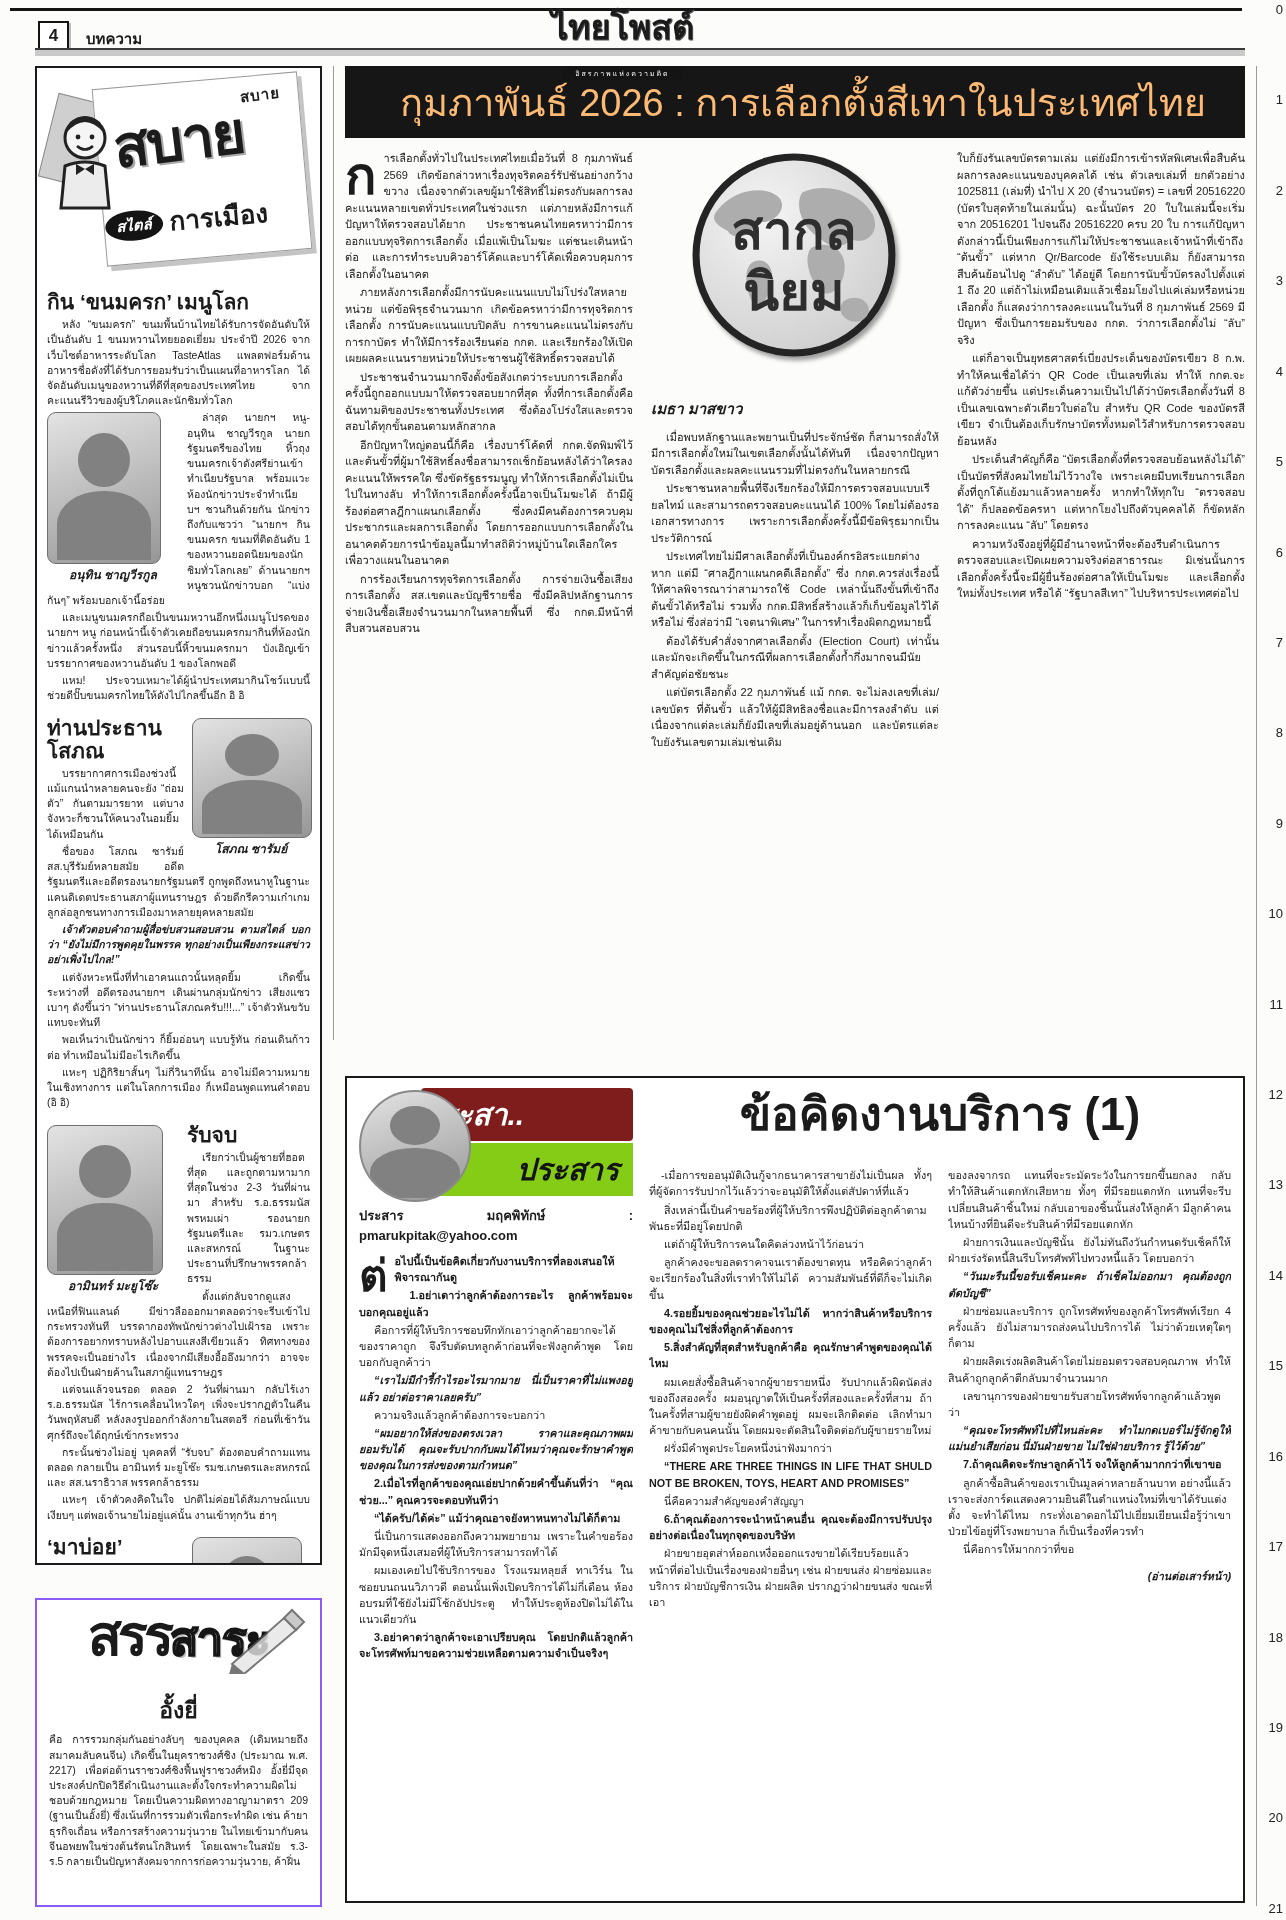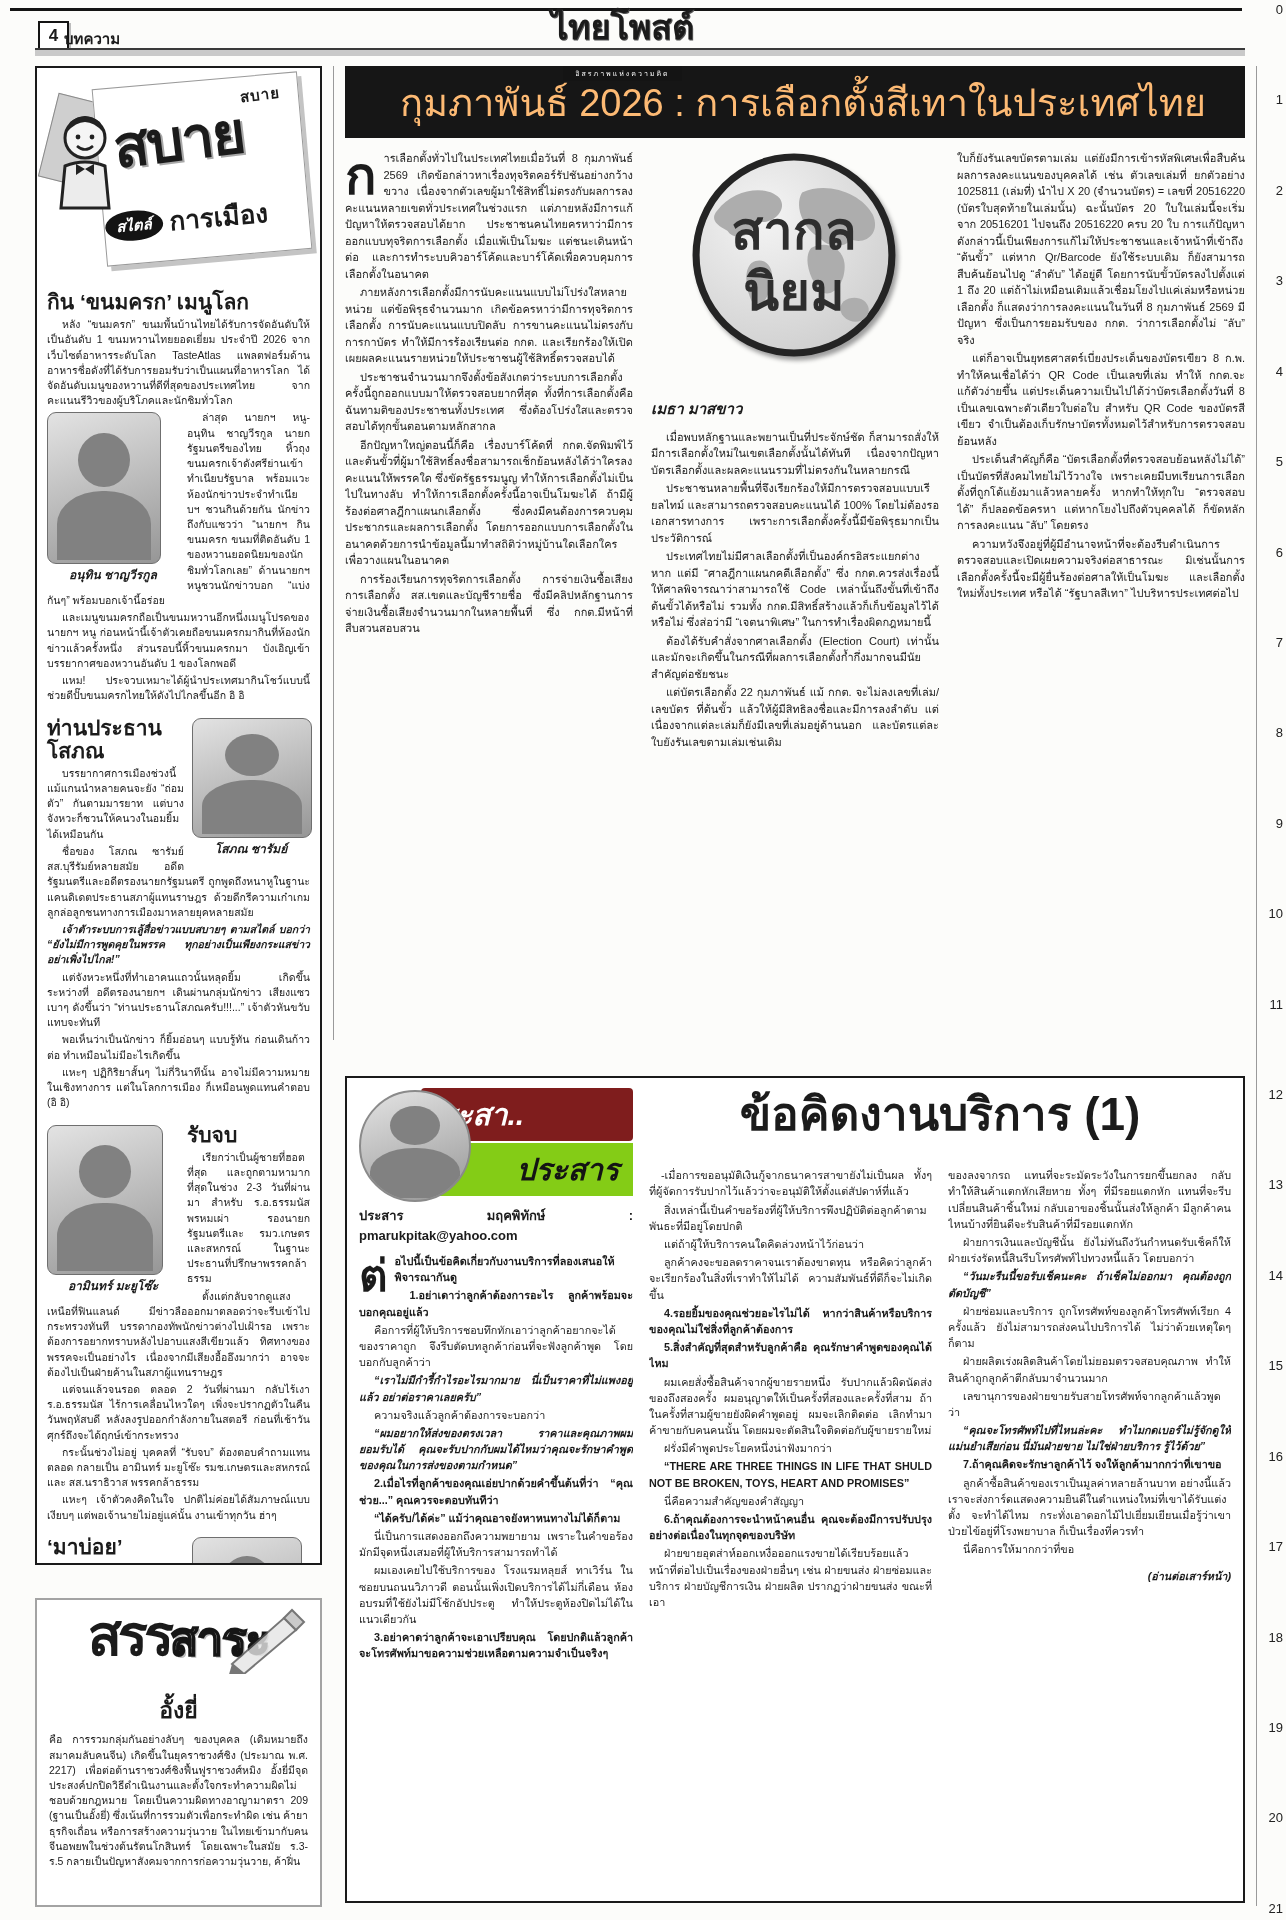--- a/index.html
+++ b/index.html
@@ -3,21 +3,21 @@
 <meta charset="utf-8">
 <style>
   html,body{margin:0;padding:0;background:#e9e9e9;}
   #page{position:relative;width:1286px;height:1920px;background:#fcfcfa;overflow:hidden;
         font-family:"Liberation Sans","DejaVu Sans",sans-serif;color:#1b1b1b;margin:0 auto;}
   
   .top-rule{position:absolute;left:10px;top:8px;width:1232px;height:3px;background:#141414;}
   .pageno{position:absolute;left:38px;top:21px;width:27px;height:26px;border:2px solid #141414;
           box-shadow:2px 2px 0 #bdbdbd;display:flex;align-items:center;justify-content:center;
           font-size:17px;font-weight:700;background:#fff;}
-  .section-label{position:absolute;left:64px;top:27px;font-size:15px;font-weight:700;}
+  .section-label{position:absolute;left:86px;top:27px;font-size:15px;font-weight:700;}
   .masthead{position:absolute;left:0;top:10px;width:1245px;text-align:center;z-index:3;}
   .mh-title{font-size:34px;font-weight:900;letter-spacing:0;line-height:1;
             text-shadow:1px 1px 0 #555;}
   .mh-tag{display:inline-block;background:#141414;color:#fff;font-size:7px;letter-spacing:2px;
           padding:2px 12px;margin-top:2px;}
   .hdr-rule{position:absolute;left:35px;top:48px;width:1210px;height:6px;background:#c9c9c9;
             border-top:2px solid #3a3a3a;}
   
   .ruler{position:absolute;right:3px;top:2px;bottom:4px;width:26px;display:flex;
          flex-direction:column;justify-content:space-between;align-items:flex-end;
@@ -69,21 +69,21 @@
   .main-banner{position:absolute;left:345px;top:66px;width:900px;height:72px;background:#161616;
                display:flex;align-items:center;justify-content:center;}
   .main-banner span{color:#fdba74;font-size:38px;font-weight:400;letter-spacing:0;margin-left:16px;}
   .main-cols{position:absolute;left:345px;top:150px;width:900px;height:892px;display:flex;gap:18px;}
   .main-col{flex:1;overflow:hidden;font-size:11px;line-height:1.5;text-align:justify;}
   .globe-wrap{height:232px;position:relative;text-align:center;text-indent:0;}
   .globe-wrap svg{width:212px;height:212px;filter:drop-shadow(3px 4px 2px #9e9e9e);}
   .byline{text-align:left;font-size:15px;font-weight:700;font-style:italic;margin:16px 2px 8px 0;}
   
   .sansara-box{position:absolute;left:35px;top:1598px;width:287px;height:309px;
-               border:2px solid #a3a3a3;box-sizing:border-box;padding:8px 12px;background:#fff;
+               border:2px solid #8b5cf6;box-sizing:border-box;padding:8px 12px;background:#fff;
                font-size:10.5px;line-height:1.45;overflow:hidden;}
   .ss-logo{text-align:center;position:relative;height:78px;}
   .ss-1{font-size:56px;font-weight:900;letter-spacing:-4px;line-height:1;}
   .ss-2{font-size:46px;font-weight:900;letter-spacing:-1px;color:#fff;line-height:1;
         -webkit-text-stroke:2px #161616;text-shadow:2px 2px 0 #bdbdbd;}
   .ss-pencil{position:absolute;right:-4px;top:-4px;width:90px;height:70px;opacity:.8;}
   .sansara-box h3{font-size:23px;font-weight:800;text-align:center;margin:8px 0 5px;}
   
   .prasan-box{position:absolute;left:345px;top:1076px;width:900px;height:827px;
               border:2px solid #1a1a1a;box-sizing:border-box;padding:10px 12px;background:#fff;
@@ -184,21 +184,21 @@
 
     <div class="sec">
       <div class="ph-right">
         <div class="photo" style="width:118px;height:118px;"></div>
         <div class="caption">โสภณ ซารัมย์</div>
       </div>
       <h3>ท่านประธานโสภณ</h3>
       <div>
           <p class="para">บรรยากาศการเมืองช่วงนี้ แม้แกนนำหลายคนจะยัง “ถ่อมตัว” กันตามมารยาท แต่บางจังหวะก็ชวนให้คนวงในอมยิ้มได้เหมือนกัน</p>
           <p class="para">ชื่อของ โสภณ ซารัมย์ สส.บุรีรัมย์หลายสมัย อดีตรัฐมนตรีและอดีตรองนายกรัฐมนตรี ถูกพูดถึงหนาหูในฐานะแคนดิเดตประธานสภาผู้แทนราษฎร ด้วยดีกรีความเก๋าเกม ลูกล่อลูกชนทางการเมืองมาหลายยุคหลายสมัย</p>
-          <p class="para quote">เจ้าตัาระบบการเลู้สื่อข่าวแบบสบายๆ ตามสไตล์ บอกว่า “ยังไม่มีการพูดคุยในพรรค ทุกอย่างเป็นเพียงกระแสข่าว อย่าเพิ่งไปไกล!”</p>
+          <p class="para quote">เจ้าตัวตอบคำถามผู้สื่อข่บสวนสอบสวน ตามสไตล์ บอกว่า “ยังไม่มีการพูดคุยในพรรค ทุกอย่างเป็นเพียงกระแสข่าว อย่าเพิ่งไปไกล!”</p>
           <p class="para">แต่จังหวะหนึ่งที่ทำเอาคนแถวนั้นหลุดยิ้ม เกิดขึ้นระหว่างที่ อดีตรองนายกฯ เดินผ่านกลุ่มนักข่าว เสียงแซวเบาๆ ดังขึ้นว่า “ท่านประธานโสภณครับ!!!...” เจ้าตัวหันขวับแทบจะทันที</p>
           <p class="para">พอเห็นว่าเป็นนักข่าว ก็ยิ้มอ่อนๆ แบบรู้ทัน ก่อนเดินก้าวต่อ ทำเหมือนไม่มีอะไรเกิดขึ้น</p>
           <p class="para">แหะๆ ปฏิกิริยาสั้นๆ ไม่กี่วินาทีนั้น อาจไม่มีความหมายในเชิงทางการ แต่ในโลกการเมือง ก็เหมือนพูดแทนคำตอบ (อิ อิ)</p>
         </div>
       <div class="clear"></div>
     </div>
 
     <div class="sec">
       <div class="ph-left">
         <div class="photo" style="width:114px;height:148px;"></div>

